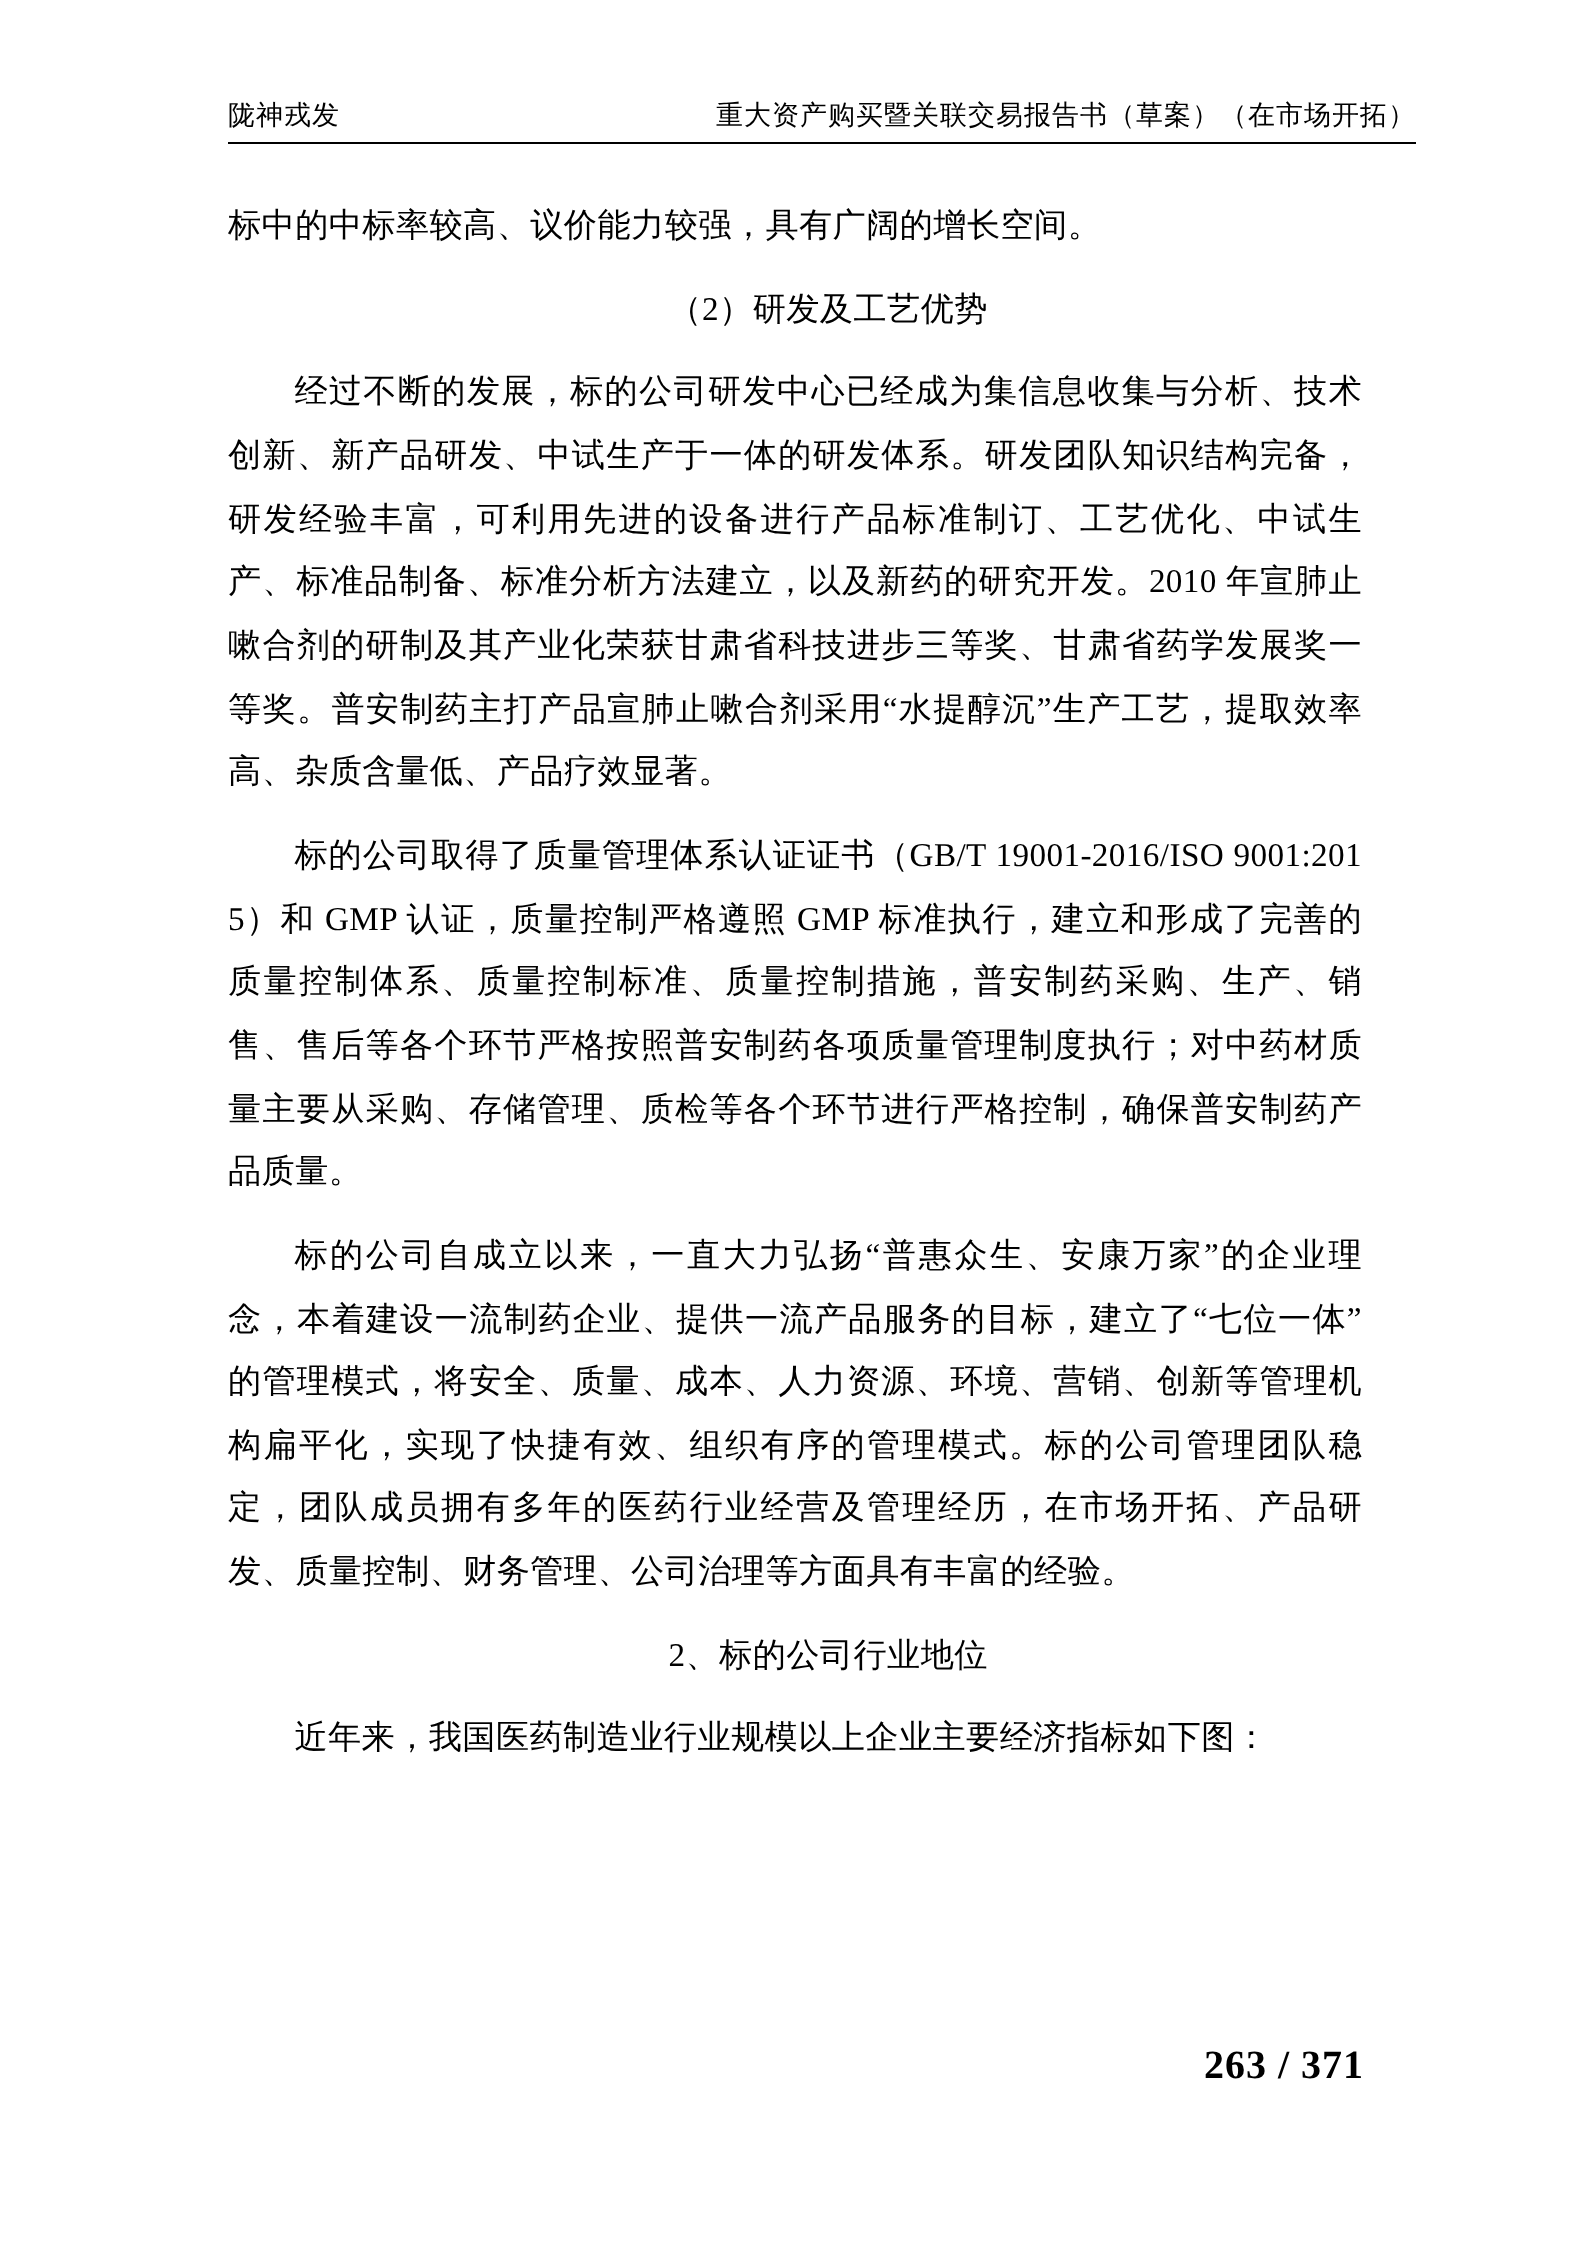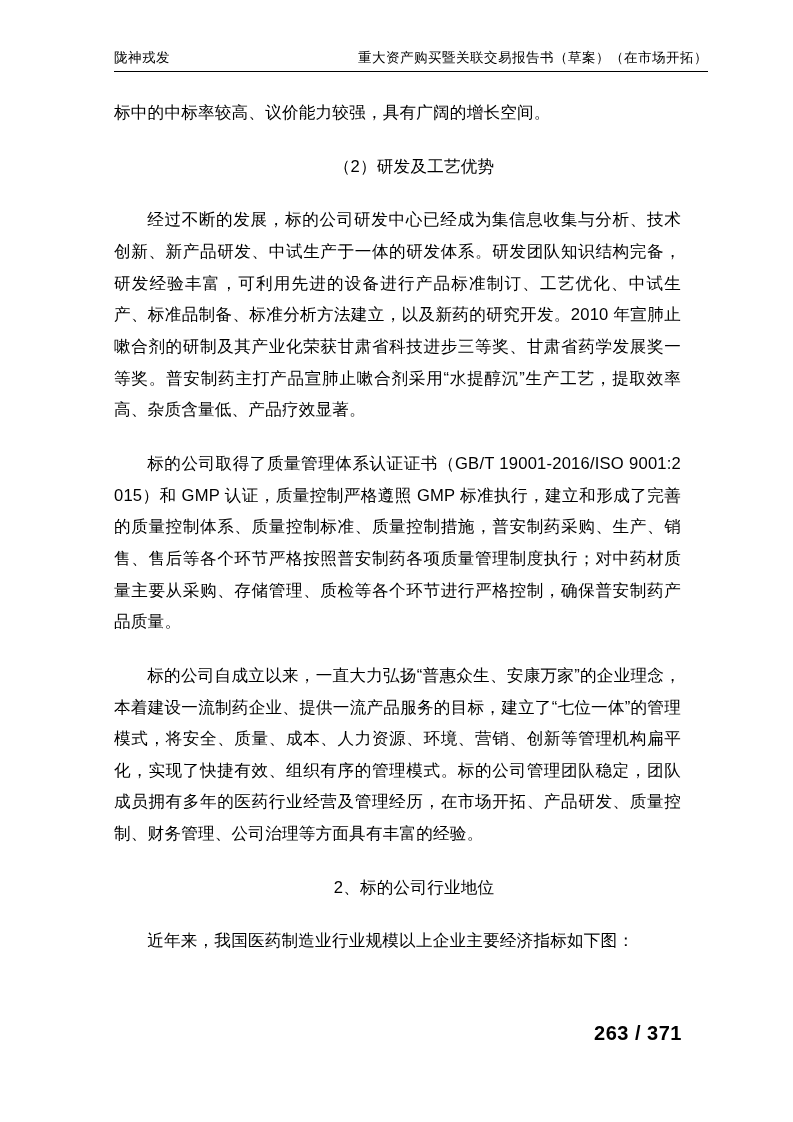--- a/index.html
+++ b/index.html
@@ -6,21 +6,21 @@
     margin: 0;
     padding: 0;
     background: #ffffff;
   }
   .page {
     position: relative;
     width: 793px;
     height: 1122px;
     background: #ffffff;
     color: #000000;
-    font-family: Liberation Sans, sans-serif;
+    font-family: Liberation Serif, serif;
     overflow: hidden;
   }
   
   .doc-header {
     position: absolute;
     left: 114px;
     top: 48px;
     width: 594px;
     display: flex;
     justify-content: space-between;
@@ -39,21 +39,21 @@
     top: 97px;
     width: 567px;
     font-size: 16.6px;
     line-height: 31.66px;
     text-align: justify;
     text-justify: inter-ideograph;
     word-break: break-all;
     letter-spacing: 0.2px;
   }
   .doc-body p {
-    margin: 22px 0;
+    margin: 10px 0;
   }
   .doc-body p:first-child {
     margin-top: 0;
   }
   .indent {
     text-indent: 2em;
   }
   .no-indent {
     text-indent: 0;
   }

